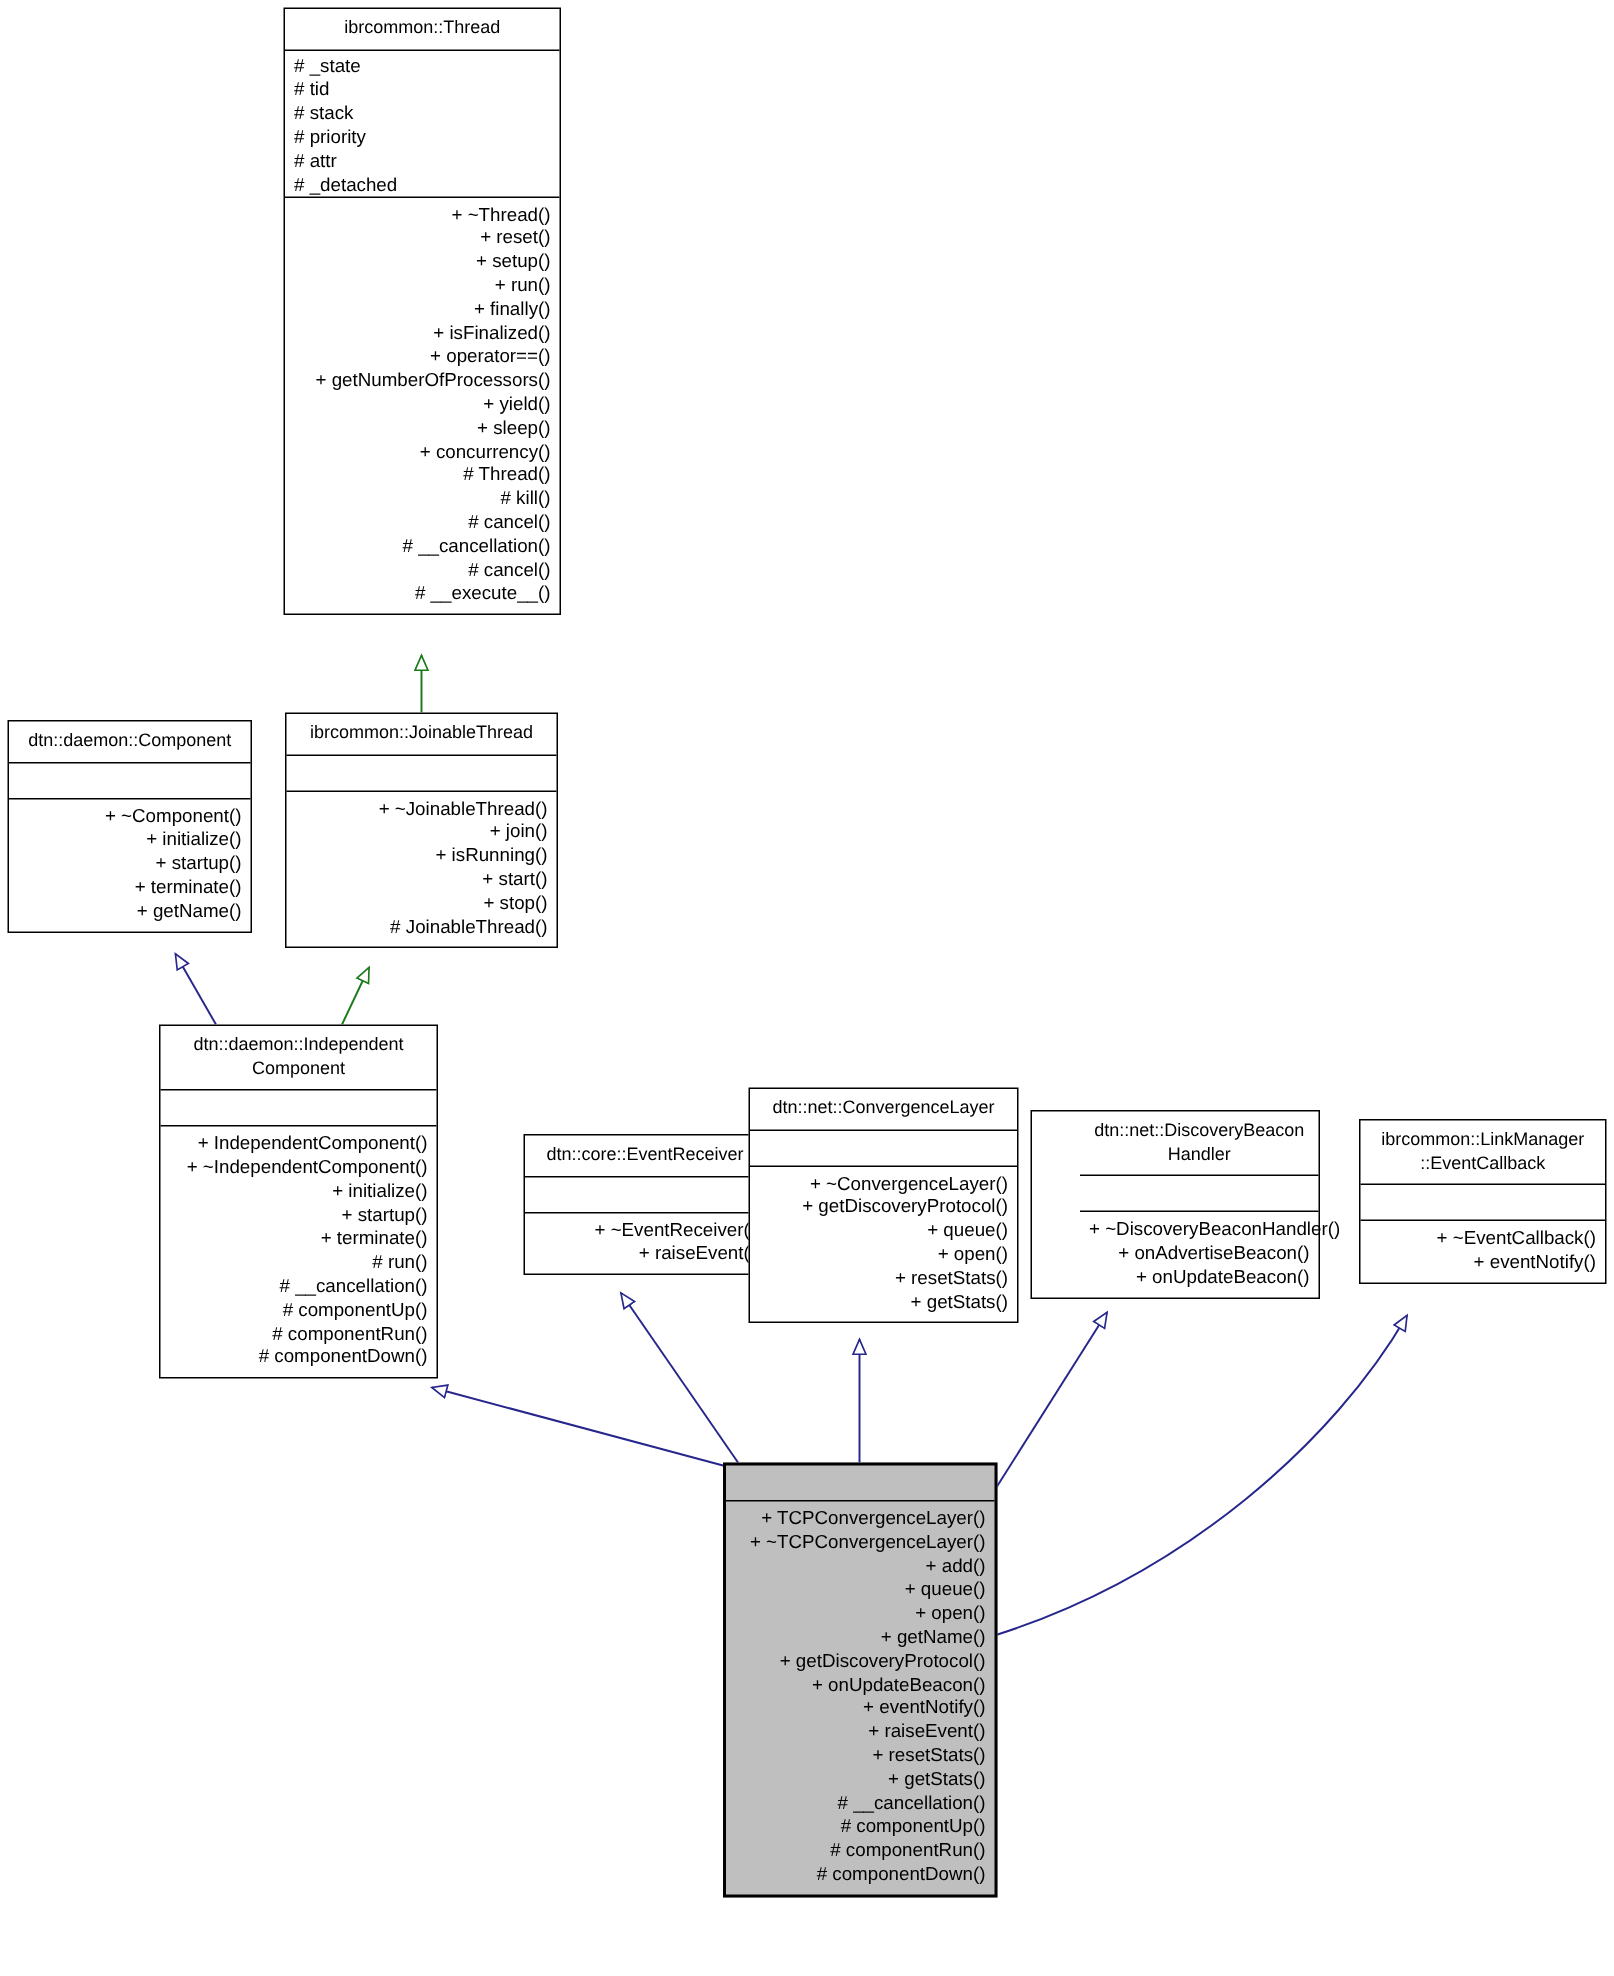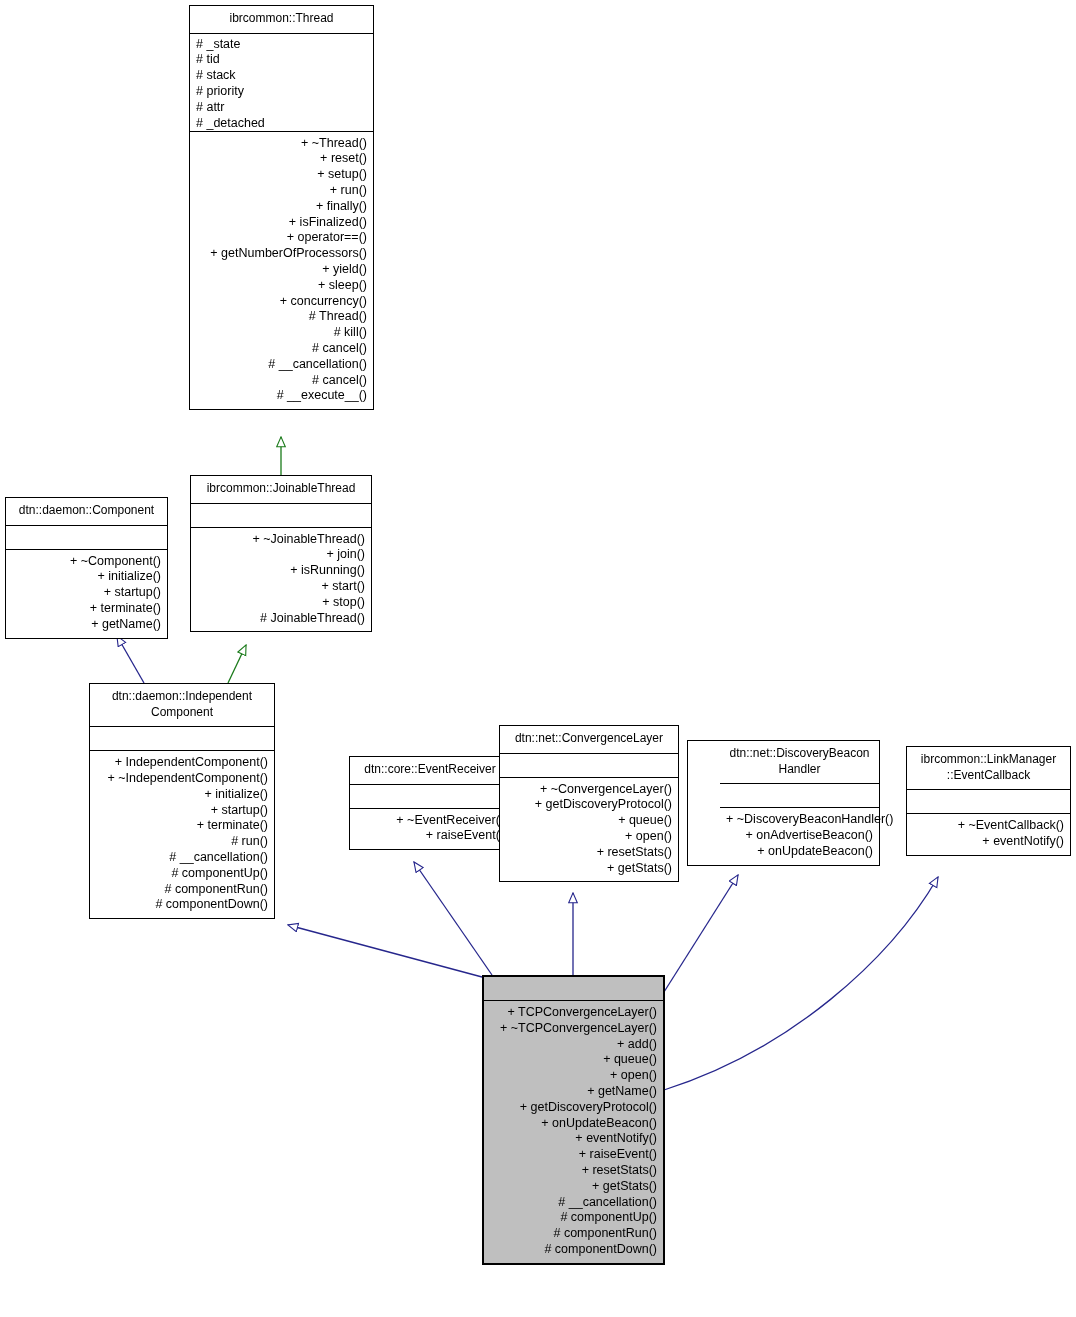--- a/index.html
+++ b/index.html
@@ -139,21 +139,21 @@
       <div class="member">+ concurrency()</div>
       <div class="member"># Thread()</div>
       <div class="member"># kill()</div>
       <div class="member"># cancel()</div>
       <div class="member"># __cancellation()</div>
       <div class="member"># cancel()</div>
       <div class="member"># __execute__()</div>
     </div>
   </div>
 
-  <div class="uml-class" style="left:5px; top:480px; width:163px;margin-top:17px;">
+  <div class="uml-class" style="left:5px; top:480px; width:163px;">
     <div class="uml-title">dtn::daemon::Component</div>
     <div class="uml-attrs" style="height:24px;"></div>
     <div class="uml-ops">
       <div class="member">+ ~Component()</div>
       <div class="member">+ initialize()</div>
       <div class="member">+ startup()</div>
       <div class="member">+ terminate()</div>
       <div class="member">+ getName()</div>
     </div>
   </div>
@@ -164,21 +164,21 @@
     <div class="uml-ops">
       <div class="member">+ ~JoinableThread()</div>
       <div class="member">+ join()</div>
       <div class="member">+ isRunning()</div>
       <div class="member">+ start()</div>
       <div class="member">+ stop()</div>
       <div class="member"># JoinableThread()</div>
     </div>
   </div>
 
-  <div class="uml-class" style="left:89px; top:683px; width:186px;">
+  <div class="uml-class" style="left:106px; top:683px; width:186px;">
     <div class="uml-title">dtn::daemon::Independent
 Component</div>
     <div class="uml-attrs" style="height:24px;"></div>
     <div class="uml-ops">
       <div class="member">+ IndependentComponent()</div>
       <div class="member">+ ~IndependentComponent()</div>
       <div class="member">+ initialize()</div>
       <div class="member">+ startup()</div>
       <div class="member">+ terminate()</div>
       <div class="member"># run()</div>

